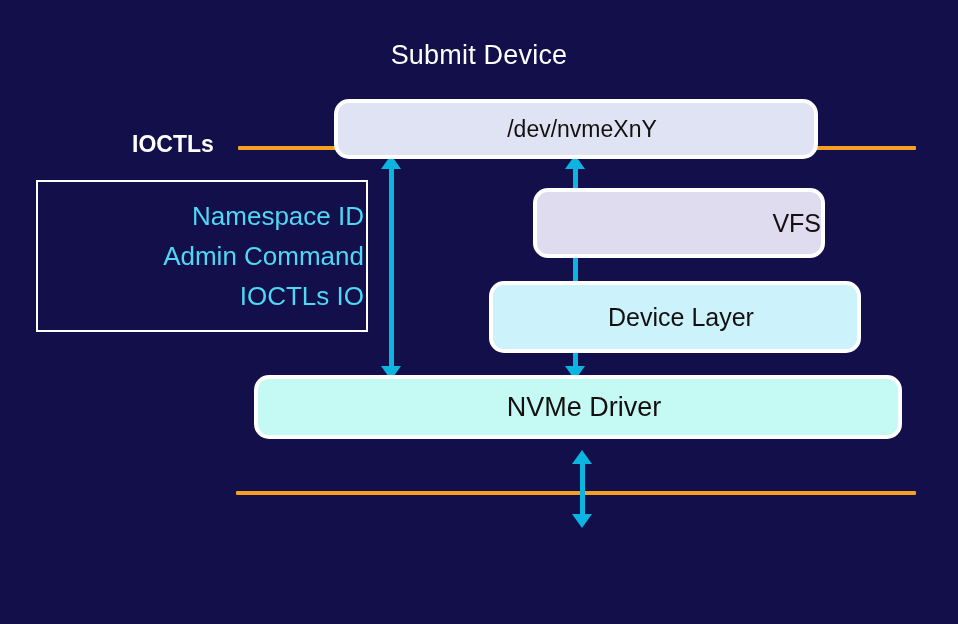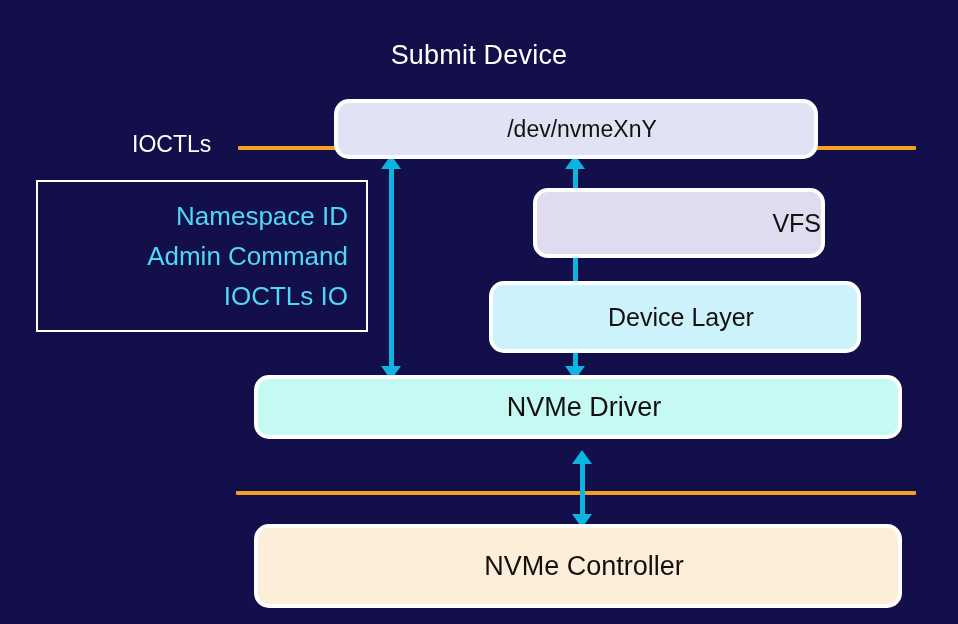--- a/index.html
+++ b/index.html
@@ -44,36 +44,37 @@
   .rule-hw          { left: 236px; top: 491px; width: 680px; }
 
   
   .ioctls-label {
     position: absolute;
     left: 132px;
     top: 131px;
     color: #ffffff;
     font-size: 23px;
     white-space: nowrap;
+    font-weight: bold;
   }
 
   
   .legend-box {
     position: absolute;
     left: 36px;
     top: 180px;
     width: 332px;
     height: 152px;
     border: 2px solid #ffffff;
     box-sizing: border-box;
     display: flex;
     flex-direction: column;
     justify-content: center;
     align-items: flex-end;
-    padding-right: 18px;
+    padding-right: 2px;
     box-sizing: border-box;
   }
   .legend-line {
     color: #4fd8f5;
     font-size: 26px;
     line-height: 40px;
     text-align: right;
     white-space: nowrap;
   }
 
@@ -172,17 +173,14 @@
   </div>
 
   <div class="node node-blocklayer">
     <span>Device Layer</span>
   </div>
 
   <div class="node node-driver">
     <span>NVMe Driver</span>
   </div>
 
-  <div class="node node-controller">
-    <span>NVMe Controller</span>
-  </div>
 
 </div>
 
 </body></html>

